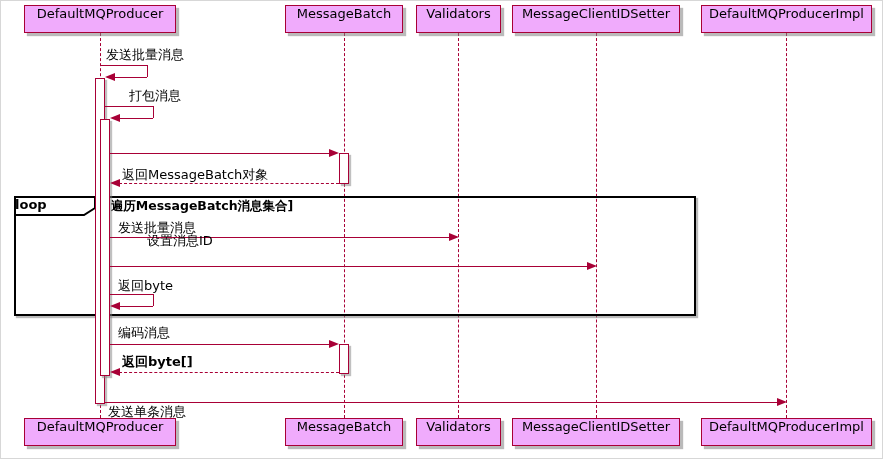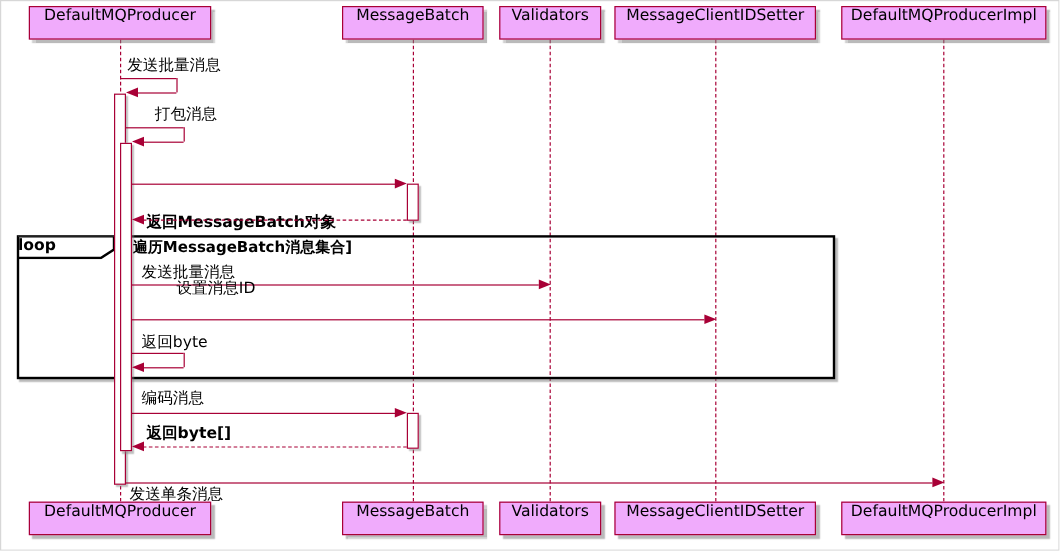--- a/index.html
+++ b/index.html
@@ -93,21 +93,21 @@
 
   <div class="mlabel" style="left:128px;top:87px;">打包消息</div>
   <div class="hline" style="left:104px;top:105px;width:48px;"></div>
   <div class="vline" style="left:152px;top:105px;height:12px;"></div>
   <div class="hline" style="left:118px;top:117px;width:34px;"></div>
   <div class="tri-l" style="left:109px;top:113px;"></div>
 
   <div class="hline" style="left:109px;top:152px;width:220px;"></div>
   <div class="tri-r" style="left:328px;top:148px;"></div>
 
-  <div class="mlabel" style="left:121px;top:177px;font-weight:bold;">返回MessageBatch对象</div>
+  <div class="mlabel" style="left:121px;top:166px;">返回MessageBatch对象</div>
   <div class="dline" style="left:118px;top:182px;width:220px;"></div>
   <div class="tri-l" style="left:109px;top:178px;"></div>
 
   <div class="mlabel" style="left:117px;top:219px;">发送批量消息</div>
   <div class="hline" style="left:109px;top:236px;width:339px;"></div>
   <div class="tri-r" style="left:448px;top:232px;"></div>
 
   <div class="mlabel" style="left:117px;top:232px;margin-left:29px;">设置消息ID</div>
   <div class="hline" style="left:109px;top:265px;width:477px;"></div>
   <div class="tri-r" style="left:586px;top:261px;"></div>

